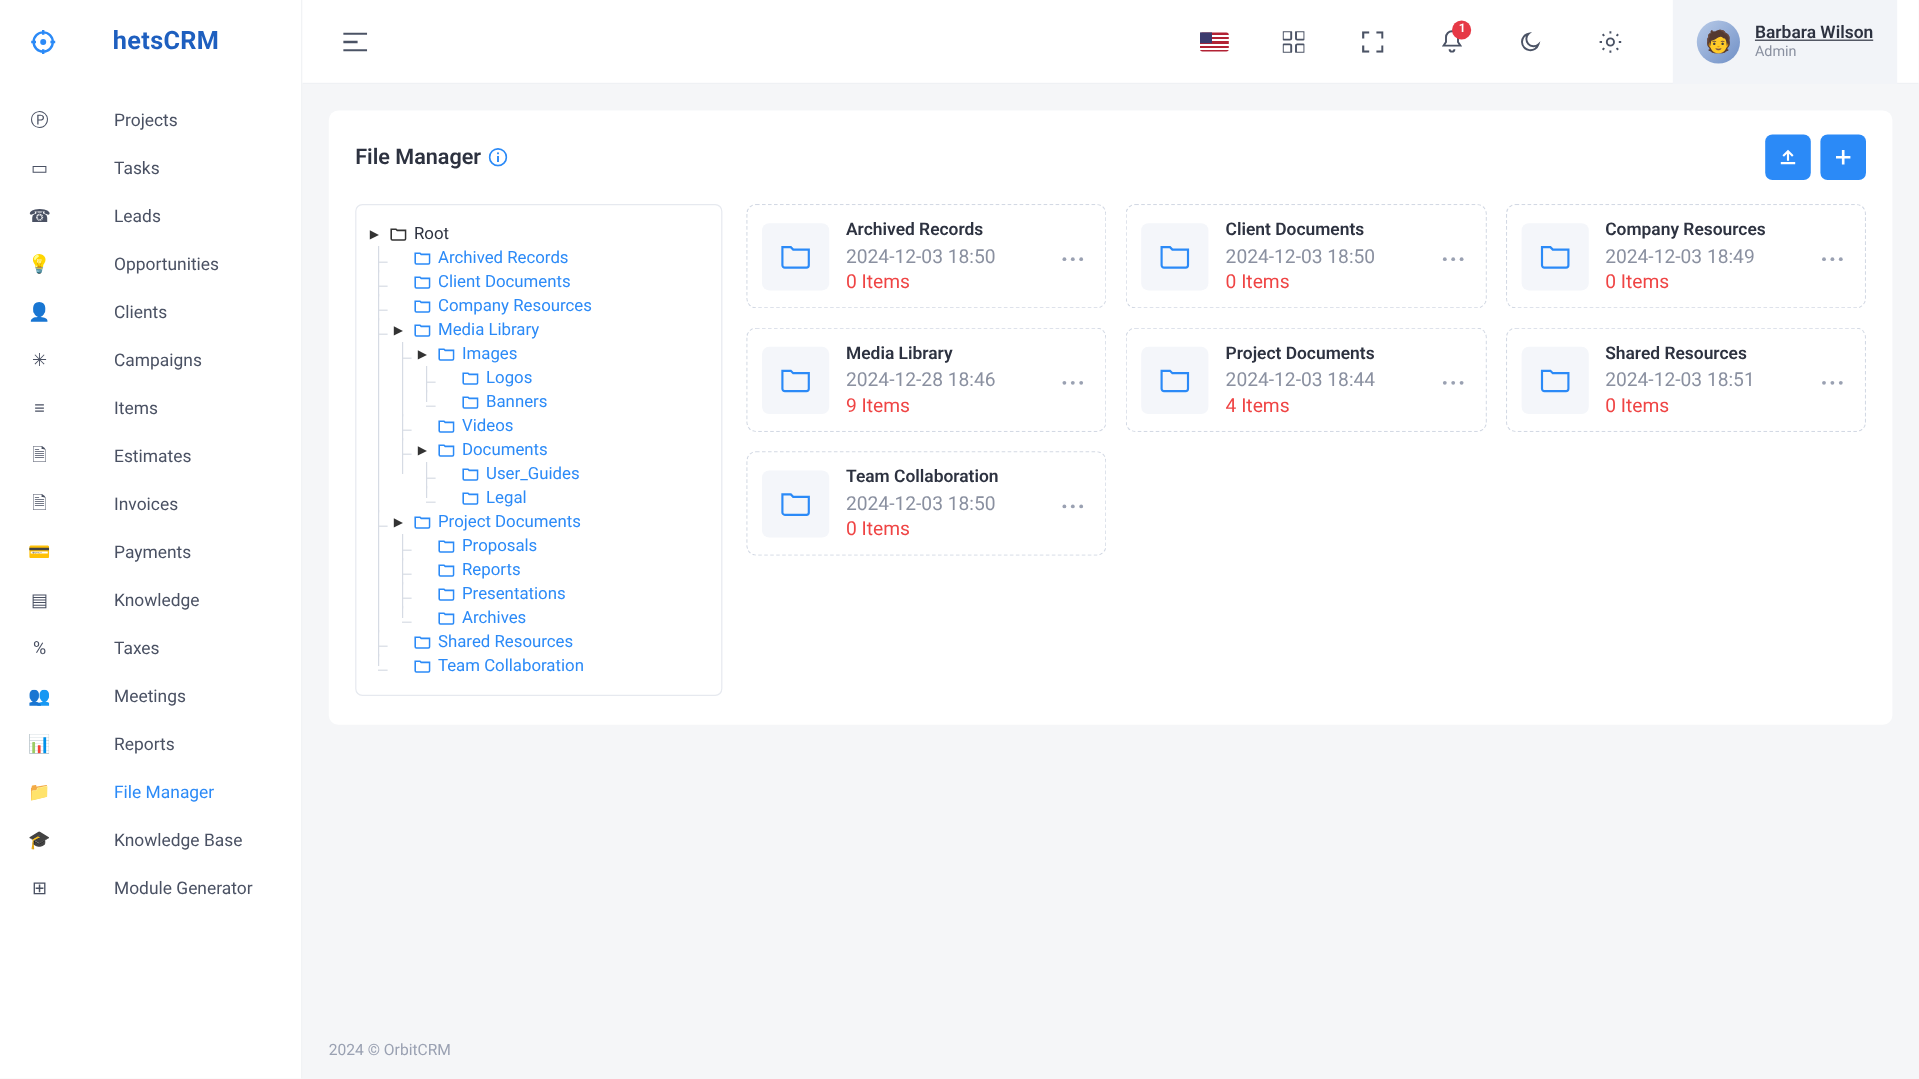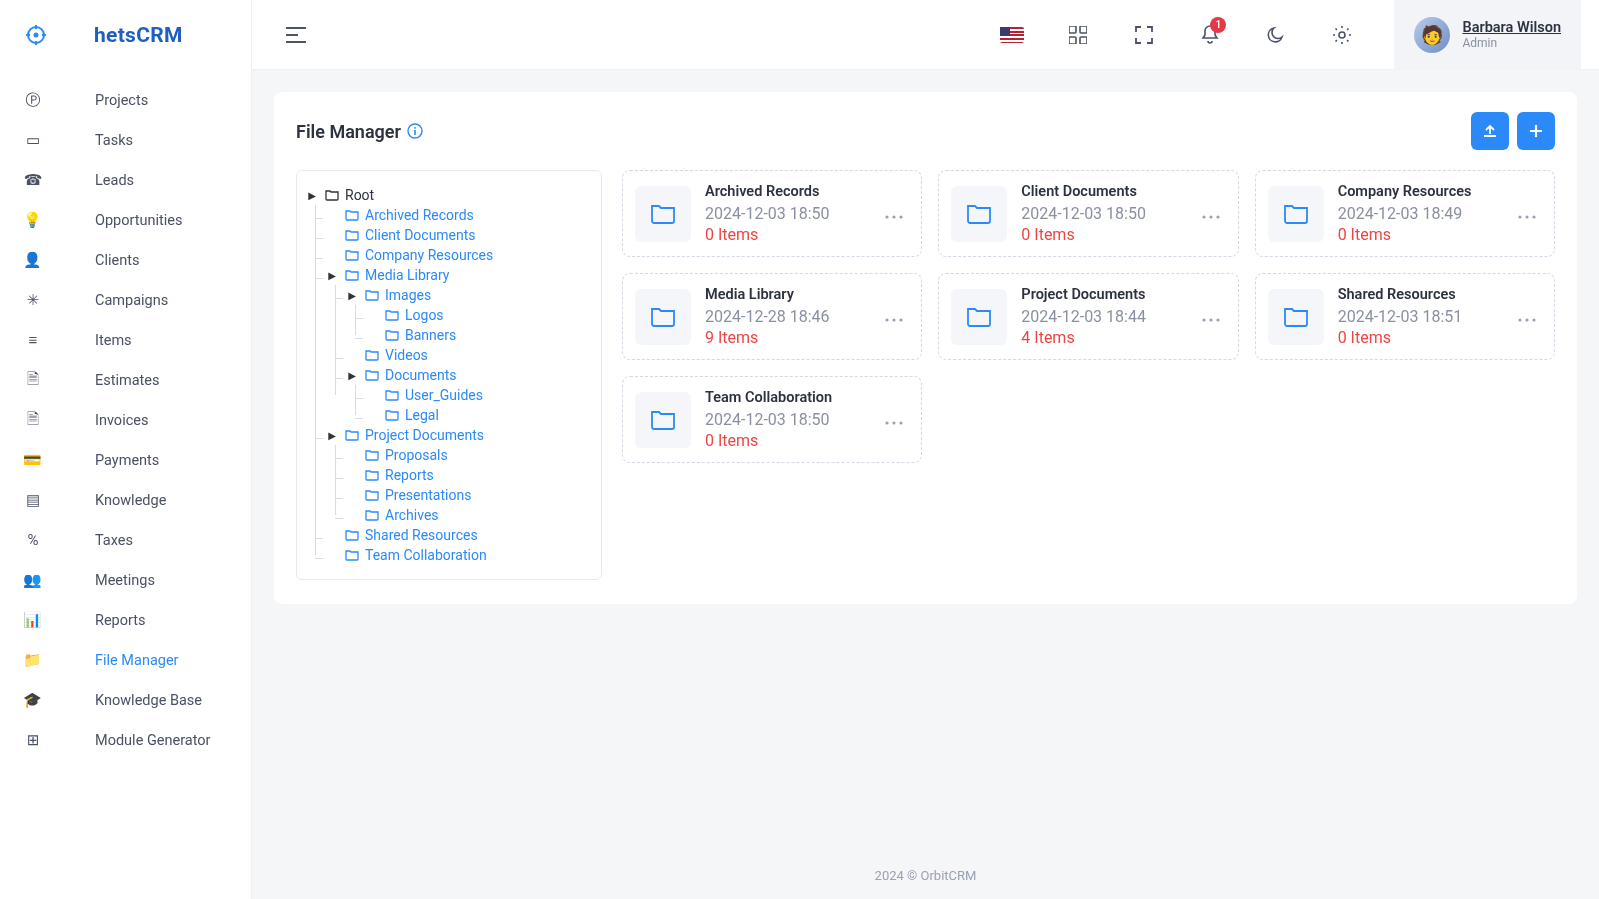--- a/index.html
+++ b/index.html
@@ -170,21 +170,21 @@
   border-radius: 6px;
   display: flex; align-items: center; justify-content: center;
   color: #2b8af7;
 }
 .folder-info { flex: 1; min-width: 0; }
 .folder-name { font-weight: 600; color: #2d3240; font-size: 14.5px; margin-bottom: 4px; }
 .folder-date { font-size: 16px; color: #8a90a0; margin-bottom: 2px; }
 .folder-count { font-size: 16px; color: #ef4444; }
 .folder-more { color: #9aa1b2; cursor: pointer; padding: 6px; }
 .footer {
-  text-align: center;
+  text-align: left;
   color: #9aa1b2;
   font-size: 13px;
   padding: 16px 22px;
 }
 .flag {
   width: 24px; height: 16px; border-radius: 2px;
   background: linear-gradient(to bottom,
     #b22234 0%, #b22234 12%, #fff 12%, #fff 23%,
     #b22234 23%, #b22234 35%, #fff 35%, #fff 46%,
     #b22234 46%, #b22234 58%, #fff 58%, #fff 69%,

